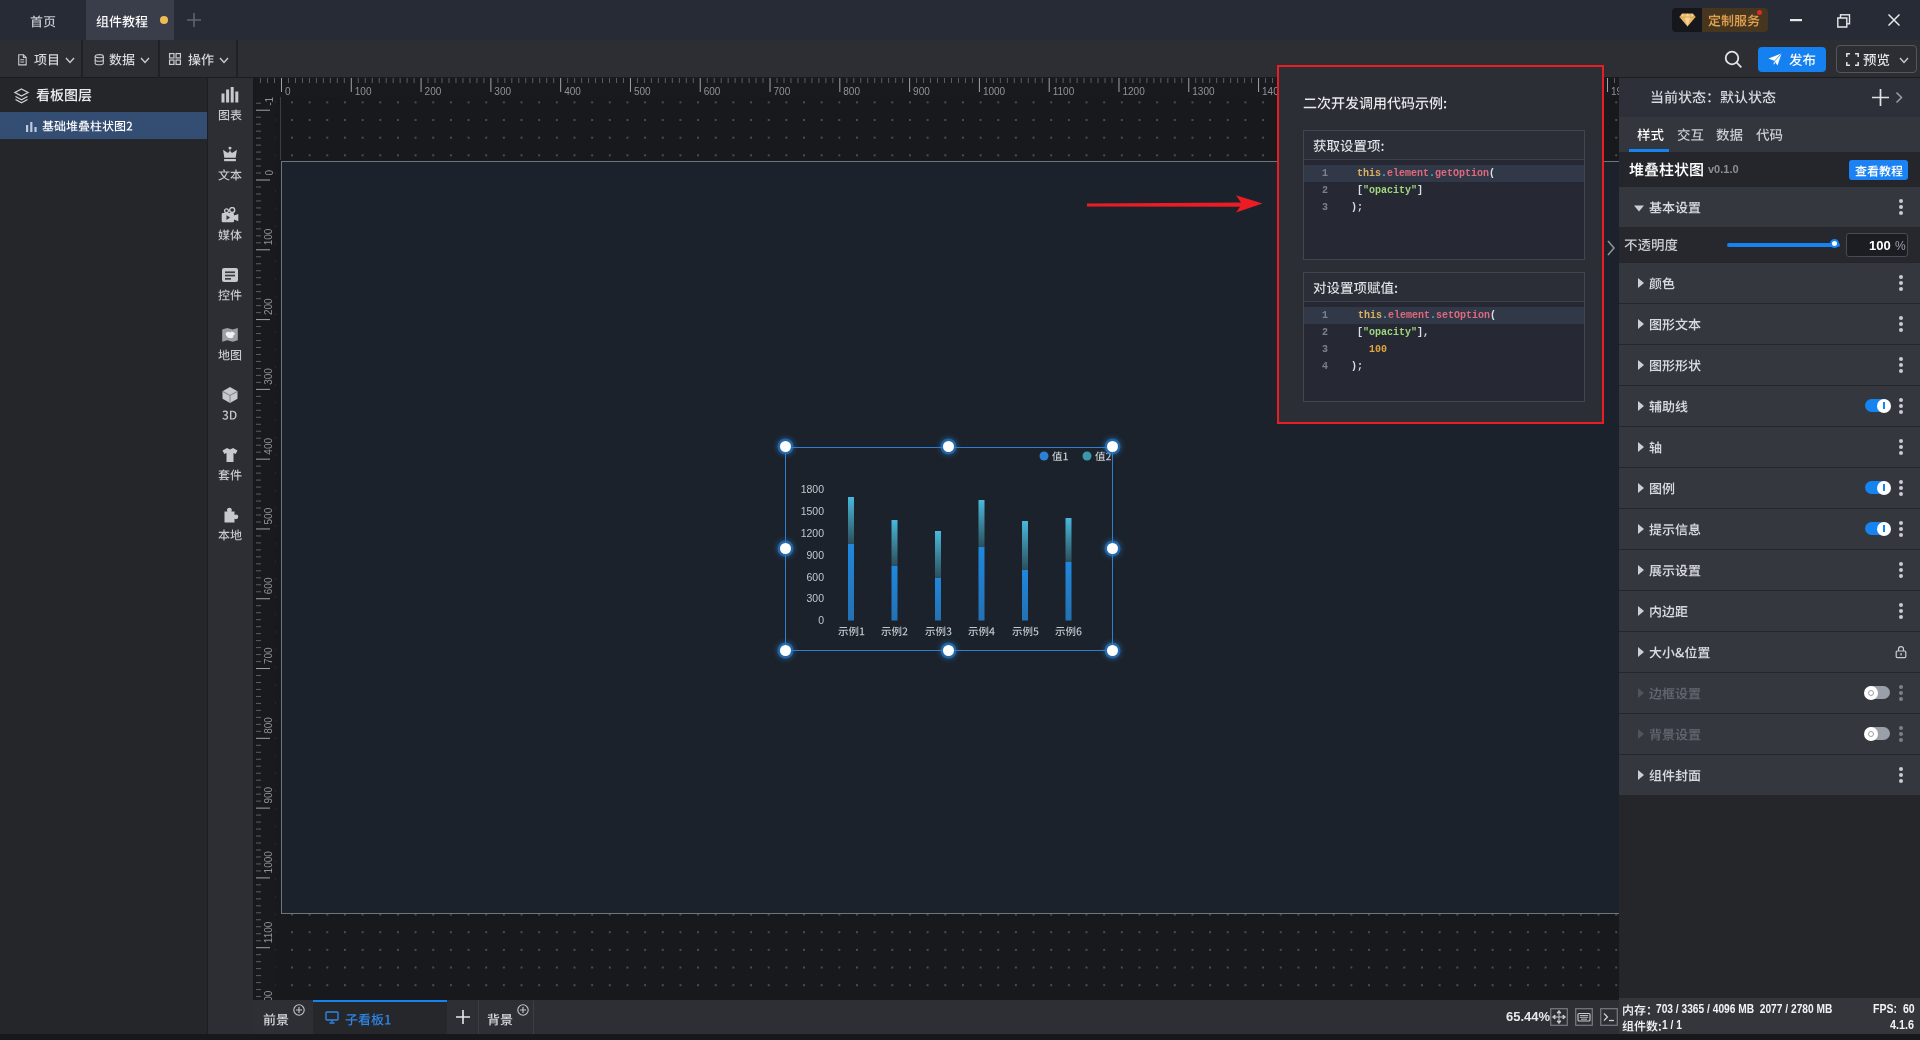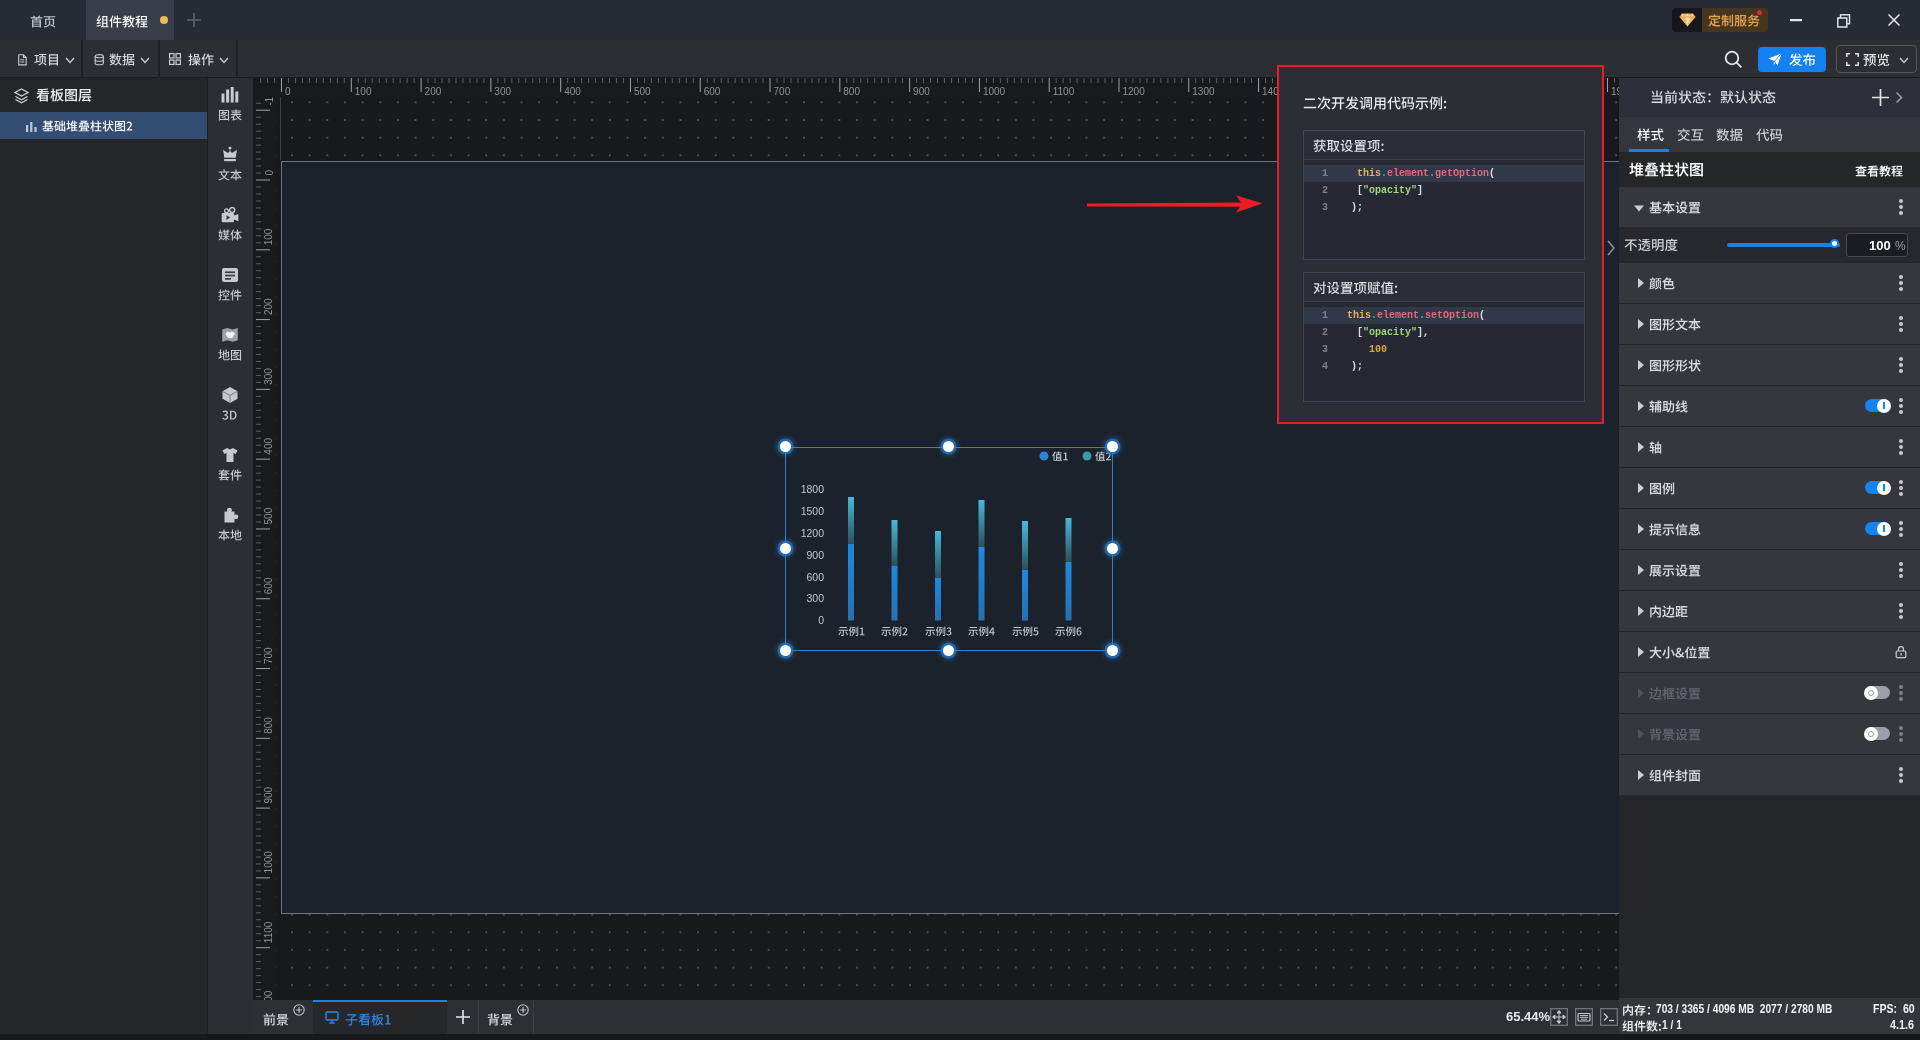--- a/index.html
+++ b/index.html
@@ -882,21 +882,21 @@
           <span style="position:absolute;left:18px;color:#7a8090">3</span>
           <span style="position:absolute;left:47px"><span style="color:#dcdee4">);</span></span>
         </div>
       </div>
     </div>
     <div style="position:absolute;left:24px;top:205px;width:282px;height:130px;border:1px solid #41454f;background:#262933;box-sizing:border-box">
       <div style="height:29px;background:#2b2e37;border-bottom:1px solid #3c404b"></div>
       <div style="padding-top:5px;font-family:'Liberation Mono',monospace;font-size:10px;font-weight:bold;color:#dcdee4;line-height:17px">
         <div style="position:relative;height:17px;background:#313848;">
           <span style="position:absolute;left:18px;color:#7a8090">1</span>
-          <span style="position:absolute;left:37px"><span style="color:#dcdee4">&nbsp;</span><span style="color:#deb15e">this</span><span style="color:#38bbe0">.</span><span style="color:#e0697c">element</span><span style="color:#38bbe0">.</span><span style="color:#e0697c">setOption</span><span style="color:#dcdee4">(</span></span>
+          <span style="position:absolute;left:48px"><span style="color:#dcdee4">&nbsp;</span><span style="color:#deb15e">this</span><span style="color:#38bbe0">.</span><span style="color:#e0697c">element</span><span style="color:#38bbe0">.</span><span style="color:#e0697c">setOption</span><span style="color:#dcdee4">(</span></span>
         </div>
         <div style="position:relative;height:17px;">
           <span style="position:absolute;left:18px;color:#7a8090">2</span>
           <span style="position:absolute;left:47px"><span style="color:#dcdee4">&nbsp;[</span><span style="color:#9fd77c">"opacity"</span><span style="color:#dcdee4">],</span></span>
         </div>
         <div style="position:relative;height:17px;">
           <span style="position:absolute;left:18px;color:#7a8090">3</span>
           <span style="position:absolute;left:47px"><span style="color:#e2a33e">&nbsp;&nbsp;&nbsp;100</span></span>
         </div>
         <div style="position:relative;height:17px;">
@@ -947,20 +947,24 @@
       <svg class="abs" style="left:253px;top:11px" width="17" height="17">
         <path d="M8.5 0 V17 M0 8.5 H17" stroke="#dfe2e5" stroke-width="1.7"></path>
       </svg>
       <svg class="abs" style="left:276px;top:13px" width="8" height="13">
         <path d="M1.5 1.5 L6.5 6.5 L1.5 11.5" fill="none" stroke="#9a9ea5" stroke-width="1.5"></path>
       </svg>
     </div>
     <div class="abs" style="left:0;top:39px;width:301px;height:35px;background:#33363d">
       <div class="abs" style="left:10px;top:32px;width:40px;height:3px;background:#1583f0"></div>
     </div>
+    <div class="abs" style="left:0;top:74px;width:301px;height:35px;background:#24262b">
+      <span class="abs" style="left:89px;top:11px;font-size:11px;font-weight:700;color:#8b9097;font-family:'Liberation Sans',sans-serif">v0.1.0</span>
+      <div class="abs" style="left:230px;top:8px;width:59px;height:20px;background:#1b82f5;border-radius:3px"></div>
+    </div>
   </div>
 <svg class="abs" style="left:1650.0px;top:88.0px;overflow:visible" width="128" height="18">
     <g fill="#d9dce0" transform="translate(0,14.32) scale(0.1400)">
       <use href="#a5f53" x="0.0"></use>
       <use href="#a524d" x="100.0"></use>
       <use href="#a72b6" x="200.0"></use>
       <use href="#a6001" x="300.0"></use>
       <use href="#aff1a" x="400.0"></use>
       <use href="#a9ed8" x="500.0"></use>
       <use href="#a8ba4" x="600.0"></use>

